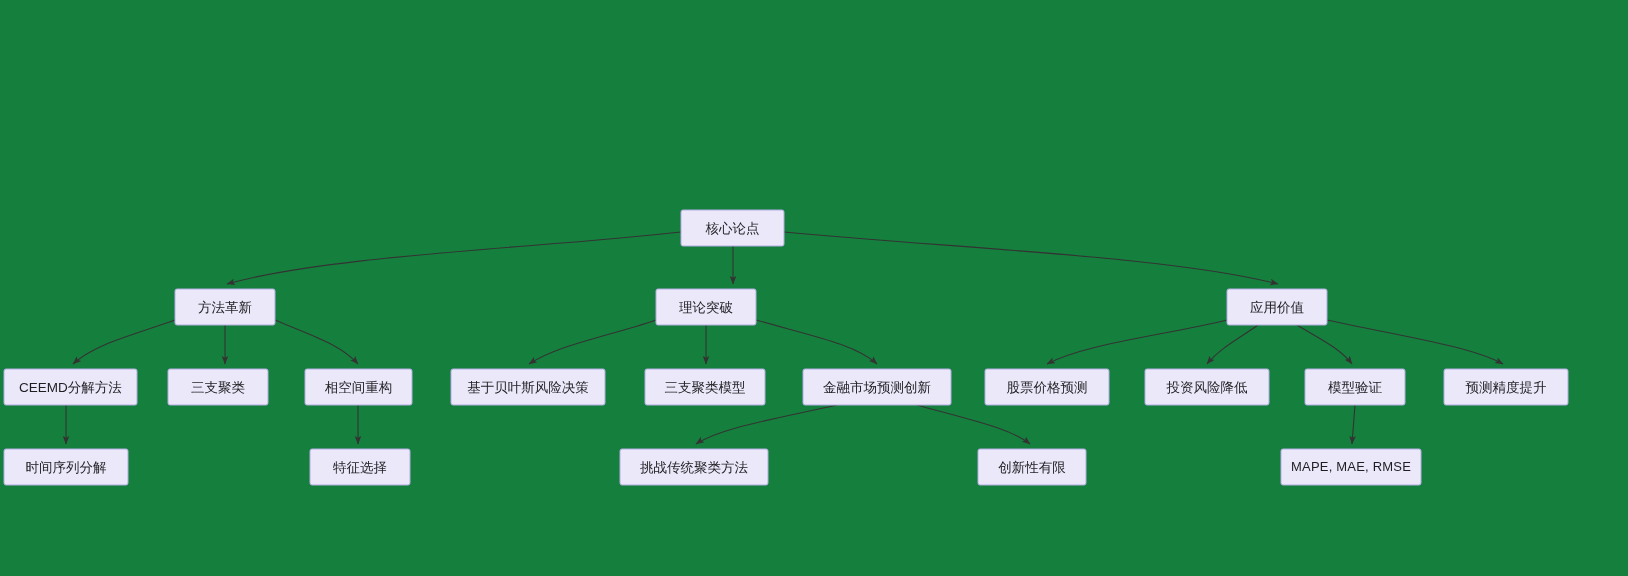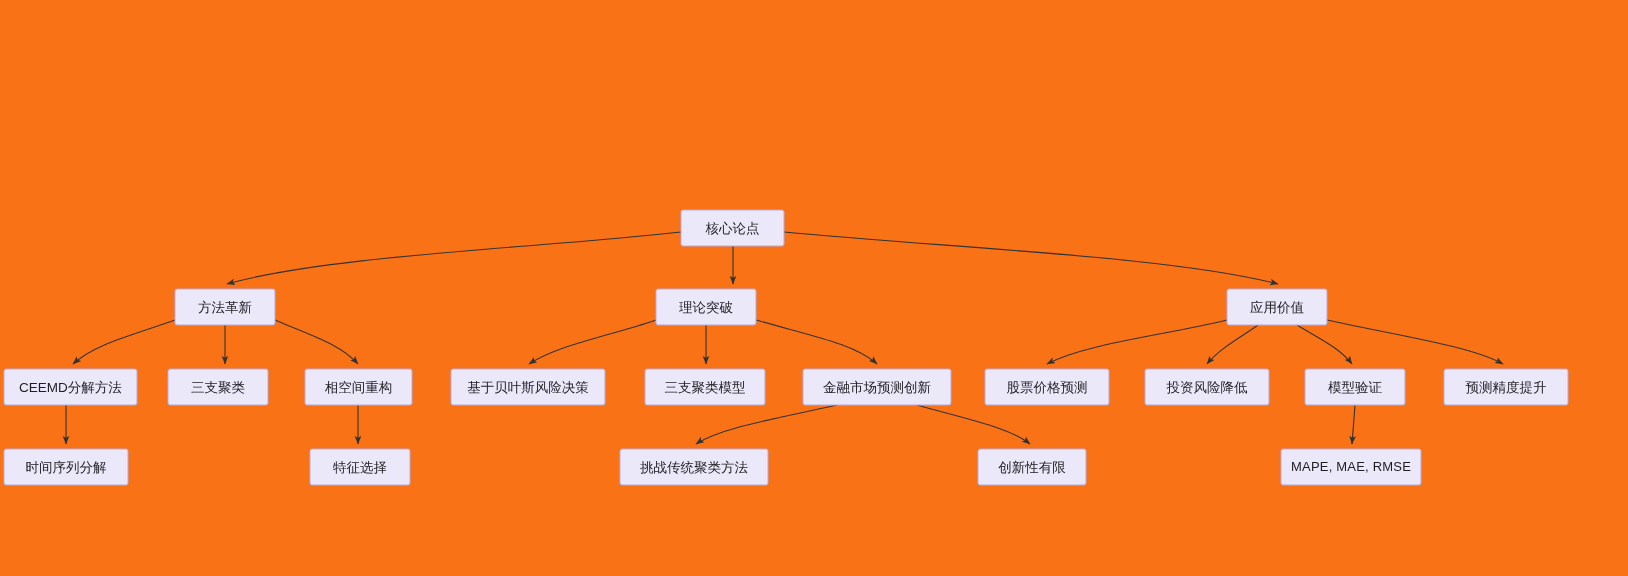--- a/index.html
+++ b/index.html
@@ -10,21 +10,21 @@
   body {
     width: 1628px;
     height: 576px;
     overflow: hidden;
     font-family: "Liberation Sans", "DejaVu Sans", sans-serif;
   }
   #diagram-root {
     position: relative;
     width: 1628px;
     height: 576px;
-    background: #f97316;
+    background: #15803d;
   }
   svg#flow-svg {
     position: absolute;
     top: 0;
     left: 0;
     width: 1628px;
     height: 576px;
   }
   .edge-path {
     fill: none;

